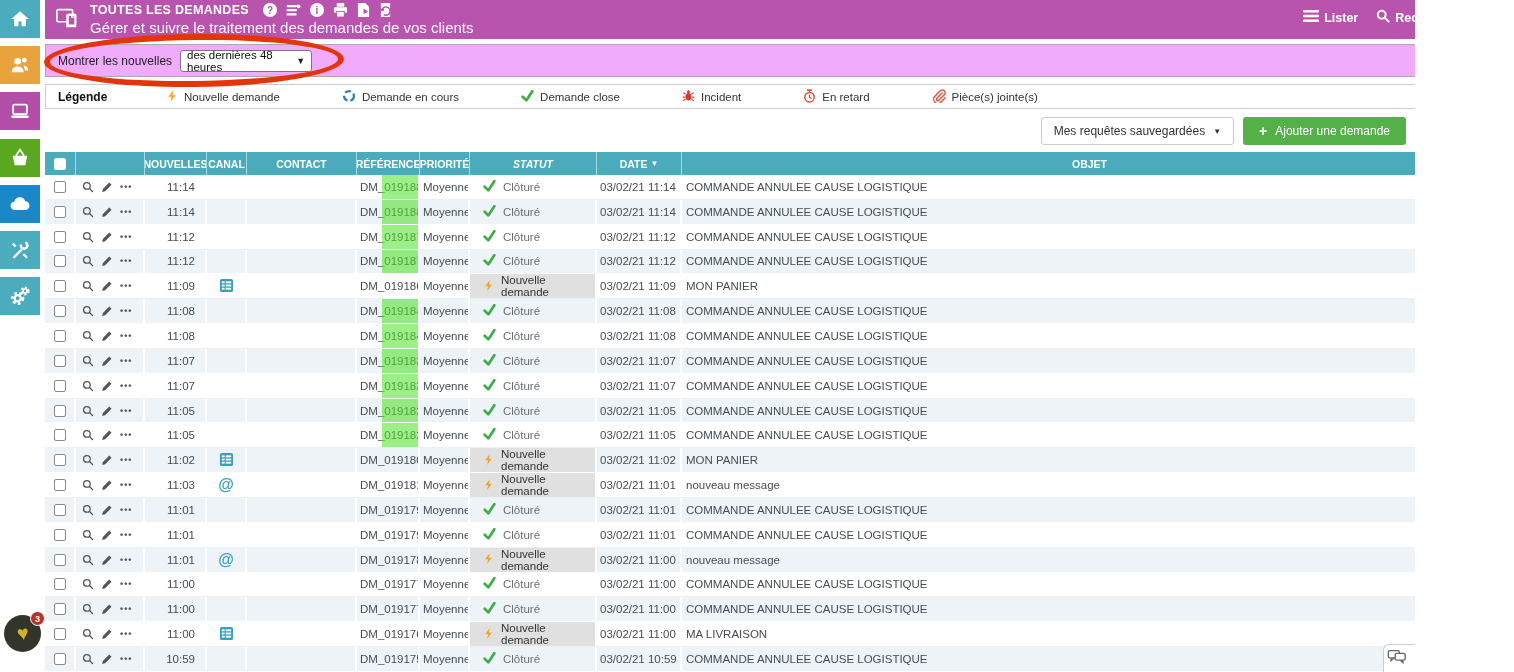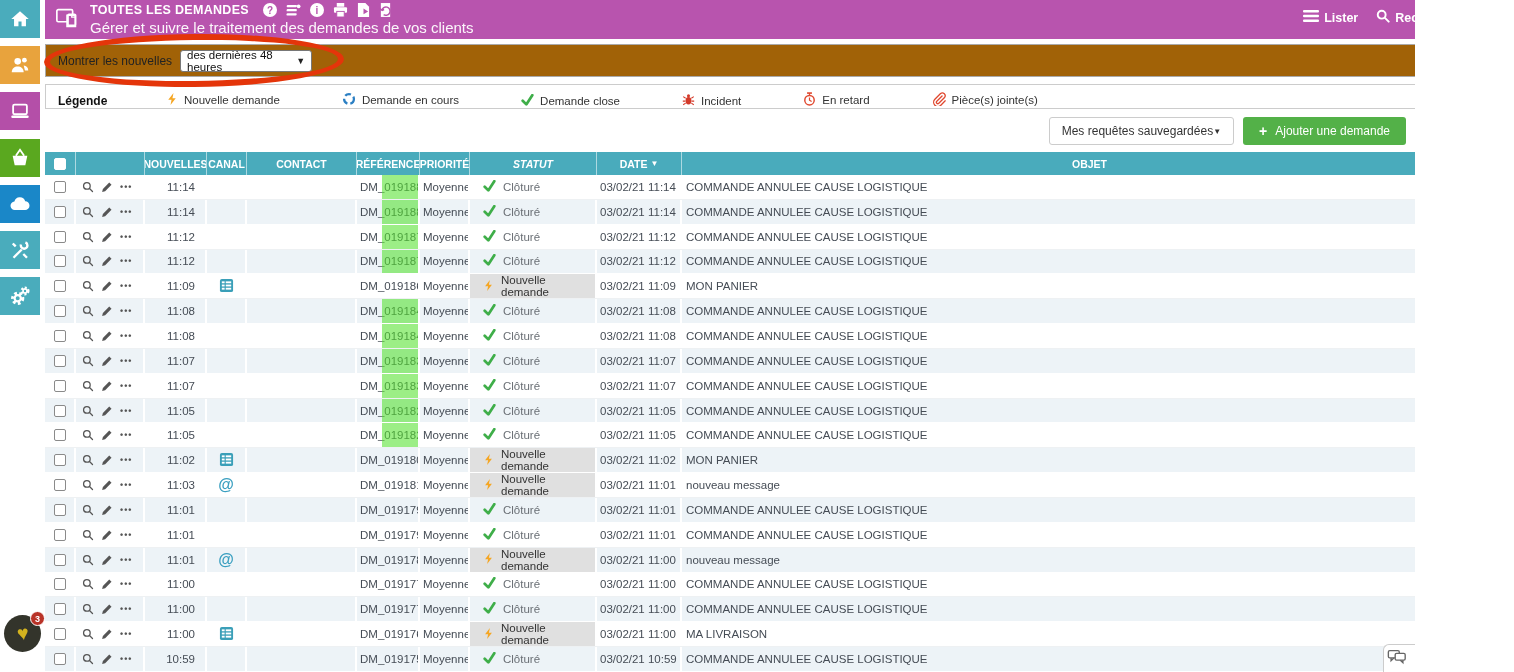--- a/index.html
+++ b/index.html
@@ -20,36 +20,36 @@
   .tb-titlerow { display:flex; align-items:center; gap:10px; }
   .tb-title { font-size:12.5px; font-weight:bold; letter-spacing:.3px; }
   .tb-icons { display:flex; align-items:center; gap:9px; margin-left:4px; }
   .tb-icons .ic { display:inline-flex; align-items:center; justify-content:center; cursor:pointer; }
   .circ { width:14px; height:14px; border-radius:50%; background:#fff; color:#b854ae; font-size:10px; font-weight:bold; display:inline-flex; align-items:center; justify-content:center; }
   .tb-sub { font-size:15px; margin-top:2px; opacity:.95; }
   .tb-right { display:flex; align-items:center; gap:18px; margin-top:6px; }
   .tb-action { display:flex; align-items:center; gap:5px; font-size:12.5px; font-weight:bold; cursor:pointer; }
 
   
-  .filterbar { position:absolute; left:45px; top:44px; width:1460px; height:33px; background:#a16207; border:1px solid #aaa; display:flex; align-items:center; padding-left:12px; gap:8px; z-index:5; }
+  .filterbar { position:absolute; left:45px; top:44px; width:1460px; height:33px; background:#f0abfc; border:1px solid #aaa; display:flex; align-items:center; padding-left:12px; gap:8px; z-index:5; }
   .filter-label { font-size:12px; color:#222; }
   .filter-select { display:flex; align-items:center; justify-content:space-between; width:132px; height:22px; border:1px solid #777; border-radius:3px; background:#fff; font-size:11.5px; color:#111; padding:0 6px; cursor:pointer; }
   .filter-select .chev { font-size:9px; color:#222; }
 
   
   .red-ellipse { position:absolute; left:44px; top:34px; width:300px; height:53px; border:6px solid #e4350a; border-radius:50%; z-index:60; pointer-events:none; transform:rotate(-.6deg); }
 
   
-  .legendbar { position:absolute; left:45px; top:84px; width:1460px; height:25px; background:#fff; border:1px solid #ccc; display:flex; align-items:flex-end; padding-left:12px; z-index:5; }
+  .legendbar { position:absolute; left:45px; top:84px; width:1460px; height:25px; background:#fff; border:1px solid #ccc; display:flex; align-items:center; padding-left:12px; z-index:5; }
   .legend-title { font-size:12px; font-weight:bold; color:#111; width:108px; }
   .legend-item { display:flex; align-items:center; gap:6px; font-size:11.5px; color:#333; margin-right:62px; }
 
   
   .toolbar { position:absolute; right:9px; top:117px; display:flex; gap:9px; z-index:5; }
-  .btn-saved { height:28px; background:#fff; border:1px solid #ccc; border-radius:3px; font-size:12px; color:#333; padding:0 12px; display:flex; align-items:center; cursor:pointer; }
+  .btn-saved { height:28px; background:#fff; border:1px solid #ccc; border-radius:3px; font-size:12px; color:#333; padding:0 12px; display:flex; align-items:center; gap:8px; cursor:pointer; }
   .btn-saved .chev { font-size:8px; color:#333; }
   .btn-add { height:28px; background:#53b148; border:none; border-radius:3px; font-size:12px; color:#fff; padding:0 16px; display:flex; align-items:center; gap:8px; cursor:pointer; }
   .btn-add .plus { font-size:14px; font-weight:bold; }
 
   
   .table { position:absolute; left:45px; top:152px; width:1460px; z-index:4; }
   .thead { display:flex; height:23px; background:#49abbc; color:#fff; font-size:10.5px; font-weight:bold; align-items:stretch; }
   .thead .cell { display:flex; align-items:center; justify-content:center; border-right:1px solid rgba(255,255,255,.55); }
   .trow { display:flex; height:24.85px; background:#fff; font-size:11.5px; color:#454c55; align-items:stretch; border-bottom:1px solid #eef1f3; }
   .trow.alt { background:#edf3f7; border-bottom:1px solid #fff; }

